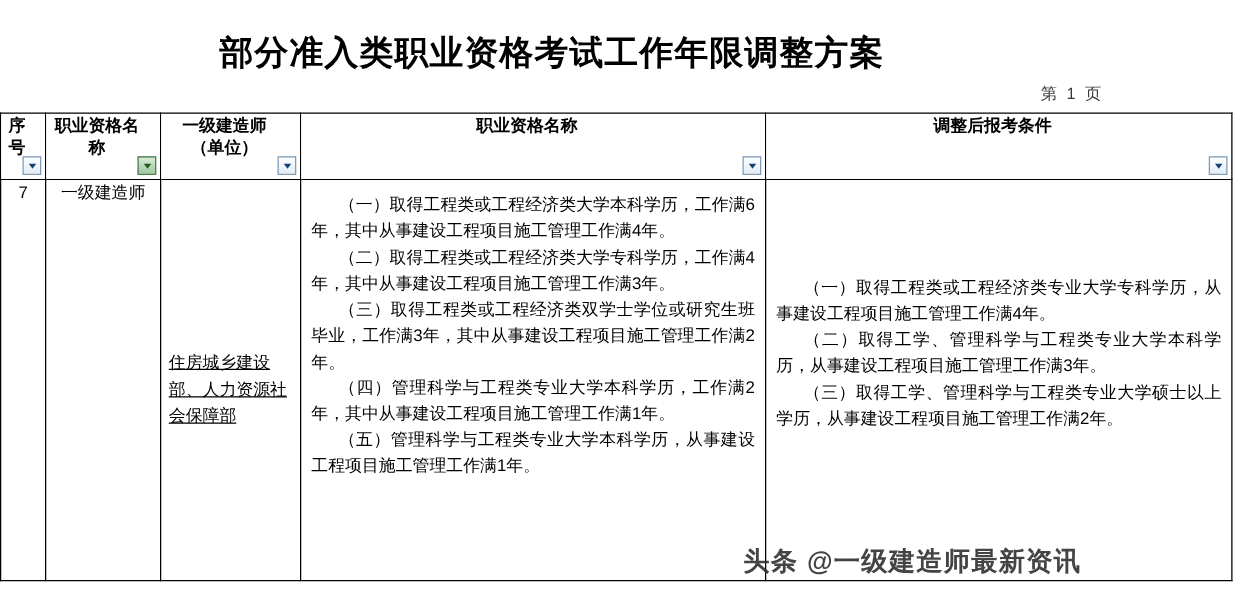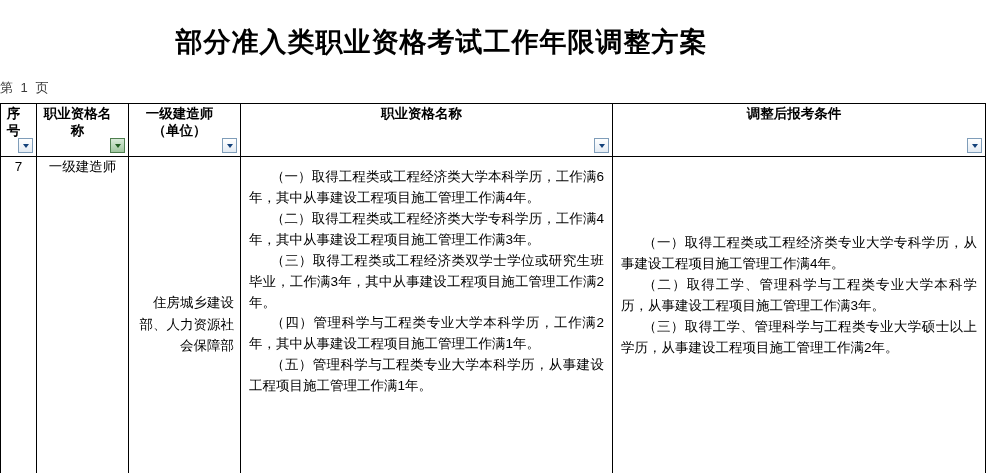--- a/index.html
+++ b/index.html
@@ -24,24 +24,24 @@
   .title {
     text-align: center;
     font-size: 27px;
     font-weight: bold;
     letter-spacing: 1px;
     padding-top: 24px;
     color: #000;
     font-family: "Liberation Serif", serif;
   }
   .page-number {
-    text-align: left;
+    text-align: right;
     font-size: 13px;
     color: #3a3a3a;
-    margin-top: 19px;
+    margin-top: 6px;
     margin-bottom: 6px;
     letter-spacing: 2px;
   }
   table.main {
     border-collapse: collapse;
     width: 985px;
     margin: 0 auto;
     table-layout: fixed;
   }
   table.main th, table.main td {
@@ -104,22 +104,23 @@
   }
   td.center {
     text-align: center;
     vertical-align: middle;
   }
   .cell-pad {
     padding: 10px 8px 8px 8px;
   }
   .cell-pad-dept {
     padding: 4px 6px;
-    text-align: right;
+    text-align: left;
     line-height: 1.6;
+    text-decoration: underline;
   }
   .para {
     text-indent: 0;
     margin: 0 0 0 0;
     text-align: justify;
   }
   .para.indent {
     text-indent: 22px;
   }
   .adj-inner {
@@ -208,14 +209,15 @@
           <div class="adj-inner">
             <p class="para indent">（一）取得工程类或工程经济类专业大学专科学历，从事建设工程项目施工管理工作满4年。</p>
             <p class="para indent">（二）取得工学、管理科学与工程类专业大学本科学历，从事建设工程项目施工管理工作满3年。</p>
             <p class="para indent">（三）取得工学、管理科学与工程类专业大学硕士以上学历，从事建设工程项目施工管理工作满2年。</p>
           </div>
         </td>
       </tr>
     </tbody>
   </table>
 
+  <div class="watermark">头条 @一级建造师最新资讯</div>
 
 </div>
 
 </body></html>

